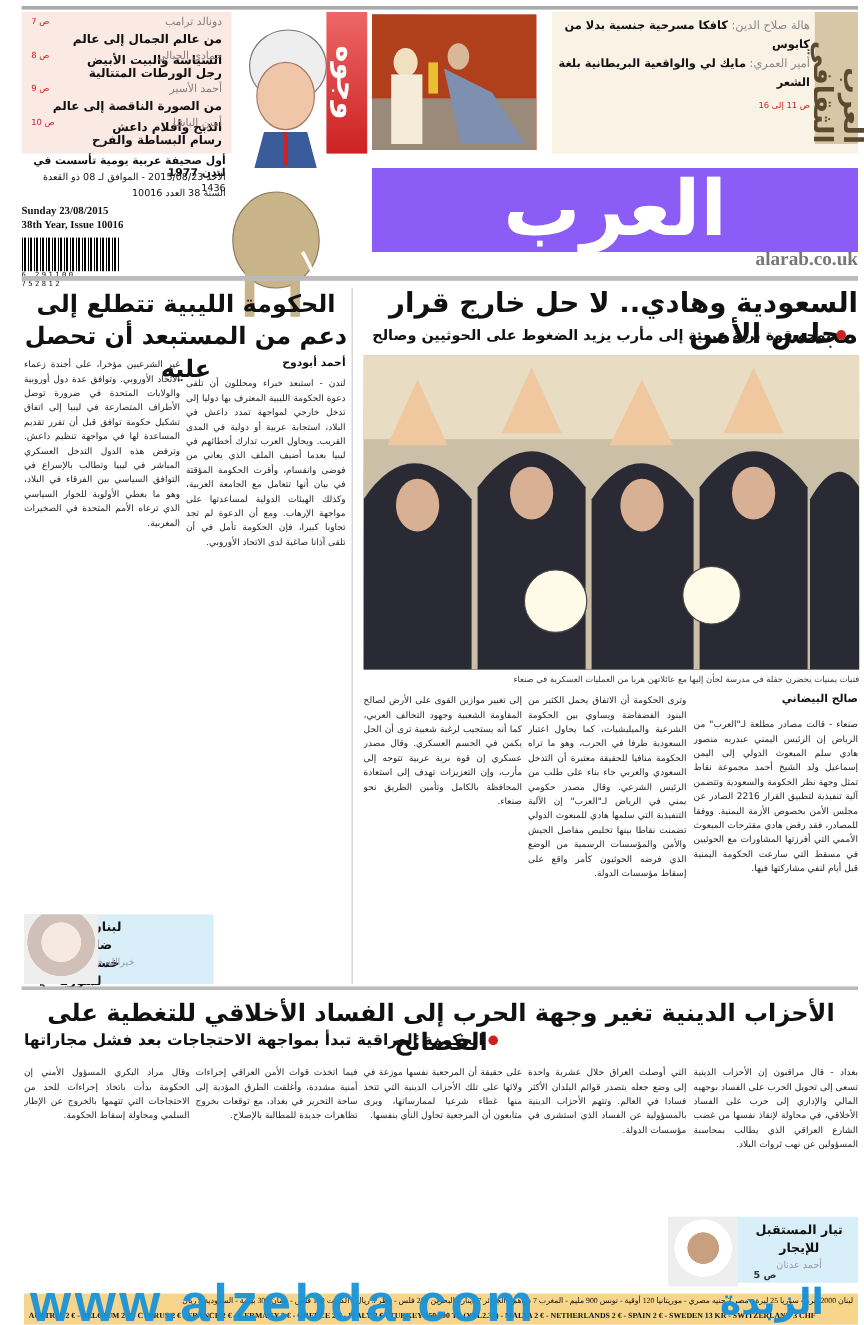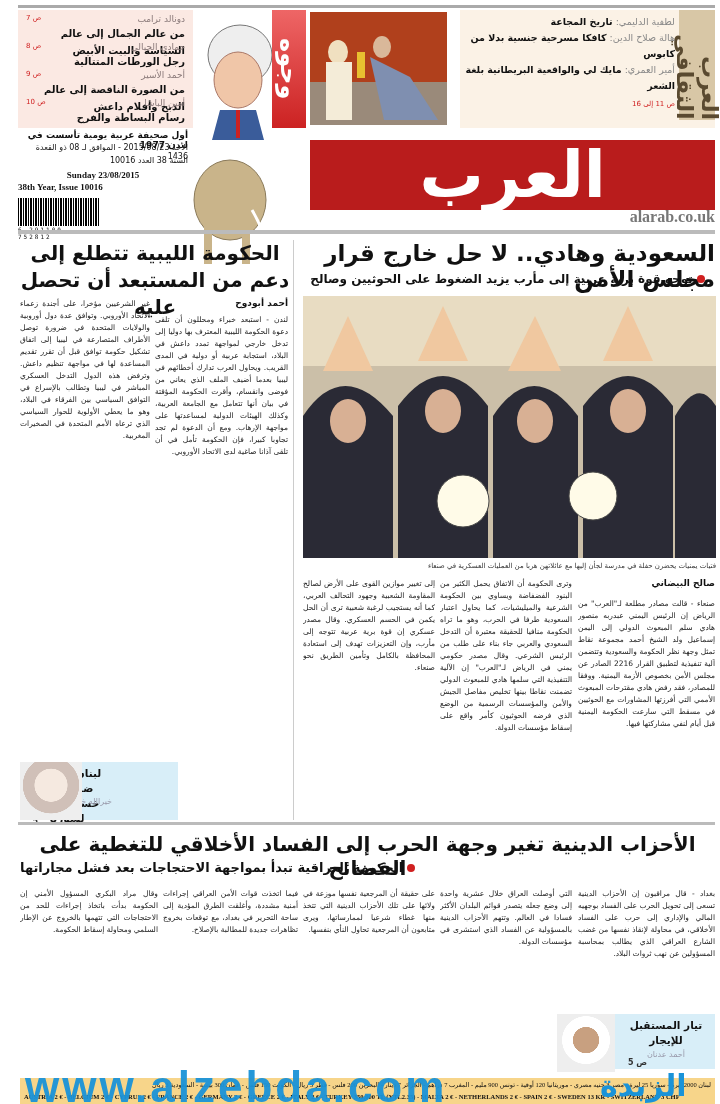--- a/index.html
+++ b/index.html
@@ -15,25 +15,25 @@
 .theatre-img{left:310px;top:12px;width:137px;height:113px;background:linear-gradient(135deg,#8b2020,#d05030 40%,#b04020);overflow:hidden}
 .culture-box{left:460px;top:10px;width:255px;height:118px;background:#fbf2e6}
 .culture-logo{right:0;top:0;width:36px;height:110px;background:#d8c7a6;color:#5a4a30;font-weight:bold;font-size:22px;writing-mode:vertical-rl;display:flex;align-items:center;justify-content:center}
 .culture-list{right:40px;top:4px;width:210px;font-size:9.5px;line-height:16px}
 .culture-list .au{color:#888}
 .culture-list .ti{font-weight:bold}
 .culture-pages{font-size:7px;color:#d02020;margin-top:2px}
 .tagline{left:18px;top:130px;width:170px;font-size:9px;font-weight:bold}
 .date-ar{left:18px;top:143px;width:170px;font-size:8px}
 .issue-ar{left:18px;top:156px;width:170px;font-size:8px}
-.date-en{left:18px;top:170px;width:170px;font-size:9px;font-weight:bold;font-family:"Liberation Serif",serif;direction:ltr;text-align:center}
+.date-en{left:18px;top:170px;width:170px;font-size:9px;font-weight:bold;font-family:"Liberation Serif",serif;direction:ltr;text-align:left}
 .issue-en{left:18px;top:182px;width:170px;font-size:9px;font-weight:bold;font-family:"Liberation Serif",serif;direction:ltr;text-align:left}
 .barcode{left:18px;top:198px;width:82px;height:28px;background:repeating-linear-gradient(90deg,#000 0 1px,#fff 1px 2px,#000 2px 4px,#fff 4px 5px)}
 .barcode-num{left:18px;top:226px;width:82px;font-size:6px;direction:ltr;text-align:left;letter-spacing:2px;font-family:"DejaVu Sans Mono",monospace}
-.masthead{left:310px;top:140px;width:405px;height:70px;background:#b91c1c;color:#fff;font-weight:900;font-size:64px;line-height:70px;text-align:center;letter-spacing:4px}
+.masthead{left:310px;top:140px;width:405px;height:70px;background:#8b5cf6;color:#fff;font-weight:900;font-size:64px;line-height:70px;text-align:center;letter-spacing:4px}
 .masthead-url{left:530px;top:208px;width:185px;height:20px;font-size:16px;font-weight:bold;color:#777;direction:ltr;text-align:right;font-family:Liberation Serif, serif}
 .sep{left:18px;right:5px;height:4px;background:#bbb}
 .lead-hl{left:300px;top:240px;width:415px;font-size:23px;font-weight:900;text-align:right}
 .lead-sub{left:300px;top:272px;width:415px;font-size:12px;font-weight:bold;text-align:center}
 .dot{display:inline-block;width:8px;height:8px;border-radius:50%;background:#d02020;margin-left:4px}
 .lead-photo{left:303px;top:296px;width:413px;height:262px;background:linear-gradient(180deg,#e0d6b8 0%,#c0a890 30%,#605050 60%,#2a2a30 100%);overflow:hidden}
 .photo-caption{left:303px;top:562px;width:413px;font-size:7px;color:#333}
 .libya-hl{left:20px;top:240px;width:270px;font-size:20px;font-weight:900;line-height:27px;text-align:center}
 .byline{font-size:9px;font-weight:bold}
 .col{font-size:7.5px;line-height:12px;color:#222;text-align:justify;overflow:hidden}
@@ -105,21 +105,20 @@
   <ellipse cx="28" cy="40" rx="10" ry="12" fill="#f0e0c0"></ellipse>
   <rect x="16" y="50" width="26" height="58" fill="#f4ecd8"></rect>
   <ellipse cx="72" cy="35" rx="9" ry="11" fill="#d9b89a"></ellipse>
   <path d="M60 45 L100 65 L128 108 L74 108Z" fill="#7f8fb0"></path>
   <rect x="47" y="40" width="8" height="26" fill="#e8c030"></rect>
 </svg>
 
 <div class="abs culture-box">
   <div class="abs culture-logo">العرب الثقافي</div>
   <div class="abs culture-list">
-    <div><span class="au">لطفية الدليمي:</span> <span class="ti">تاريخ المجاعة</span></div>
     <div><span class="au">هالة صلاح الدين:</span> <span class="ti">كافكا مسرحية جنسية بدلا من كابوس</span></div>
     <div><span class="au">أمير العمري:</span> <span class="ti">مايك لي والواقعية البريطانية بلغة الشعر</span></div>
     <div class="culture-pages">ص 11 إلى 16</div>
   </div>
 </div>
 
 <div class="abs tagline">أول صحيفة عربية يومية تأسست في لندن 1977</div>
 <div class="abs date-ar">الأحد 2015/08/23 - الموافق لـ 08 ذو القعدة 1436</div>
 <div class="abs issue-ar">السنة 38 العدد 10016</div>
 <div class="abs date-en">Sunday 23/08/2015</div>

